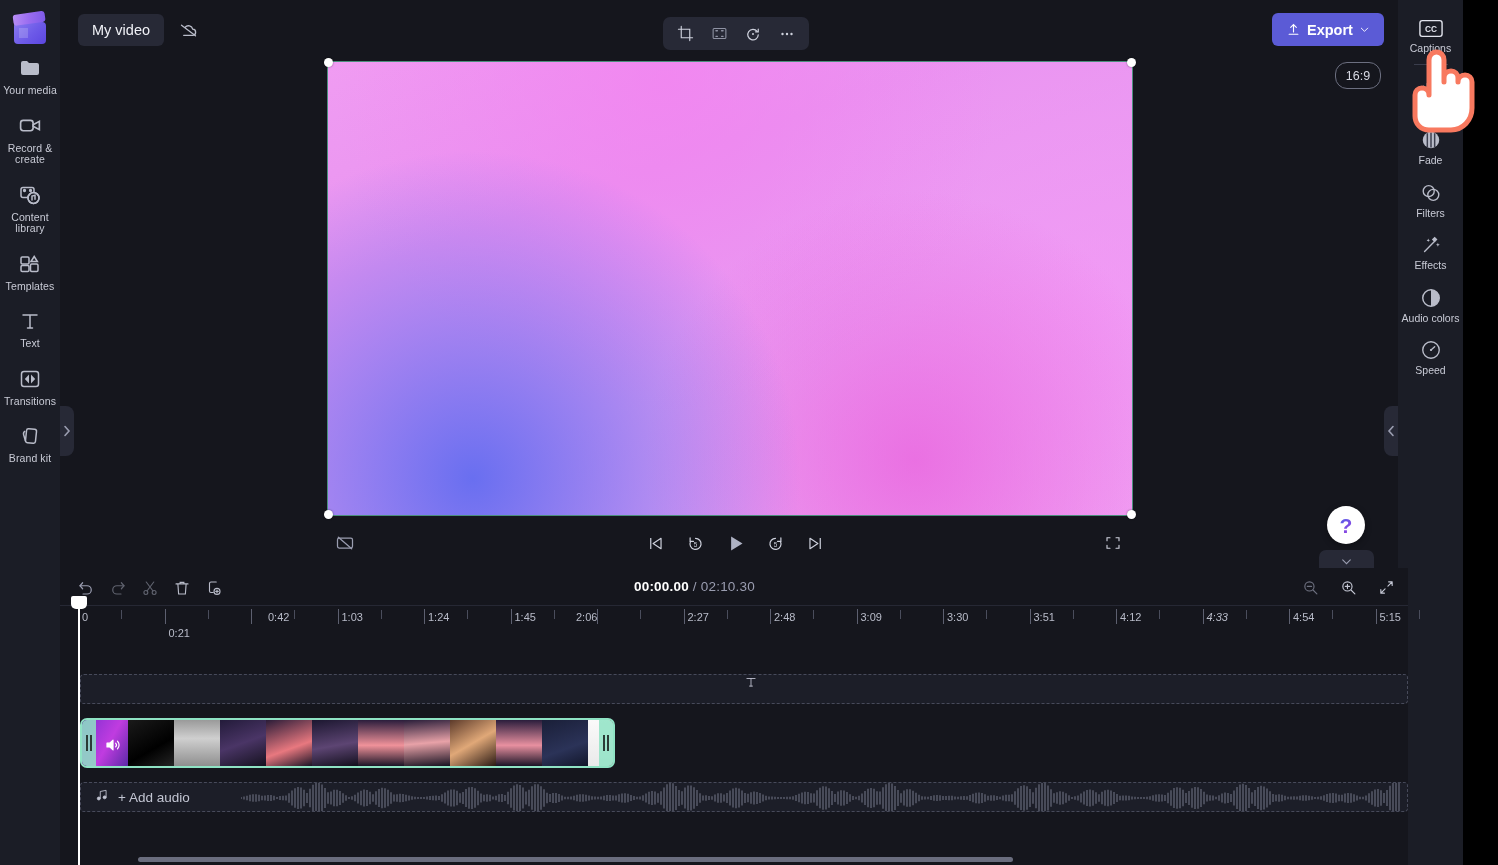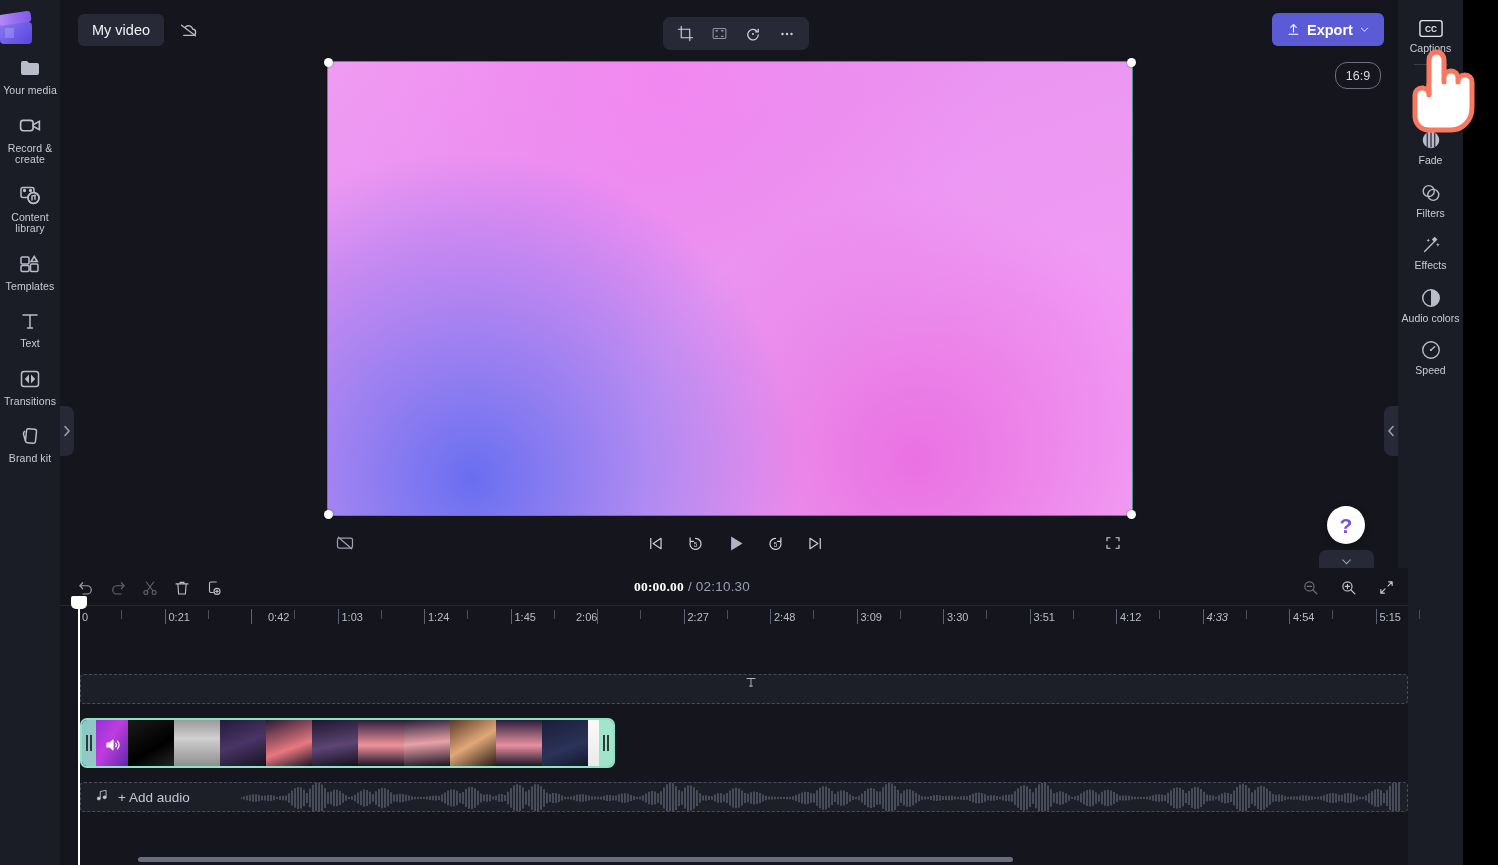--- a/index.html
+++ b/index.html
@@ -8,21 +8,21 @@
     background: #15161d;
     font-family: "Liberation Sans", sans-serif;
     overflow: hidden;
     color: #e8e9ef;
   }
   #app { position: relative; width: 1498px; height: 865px; }
 
   
   .left-rail {
     position: absolute; left: 0; top: 0; width: 60px; height: 865px;
-    background: #1b1d26; display: flex; flex-direction: column; align-items: flex-start;
+    background: #1b1d26; display: flex; flex-direction: column; align-items: center;
   }
   .logo { margin-top: 14px; width: 32px; height: 32px; position: relative; }
   .logo .board {
     position: absolute; left: 0; top: 8px; width: 32px; height: 22px; border-radius: 4px;
     background: linear-gradient(135deg,#8b7bf0 0%,#6d5ae8 55%,#5b46e0 100%);
   }
   .logo .clap {
     position: absolute; left: 0; top: 1px; width: 32px; height: 11px; border-radius: 3px;
     background: linear-gradient(100deg,#b88ef5 0%,#9a6cf0 50%,#7d5ae8 100%);
     transform: rotate(-8deg); transform-origin: left bottom;
@@ -155,21 +155,21 @@
   .cursor { position: absolute; left: 1403px; top: 44px; width: 78px; height: 92px; z-index: 50; pointer-events: none; }
 
   
   .timeline { position: absolute; left: 60px; top: 568px; width: 1348px; height: 297px; background: #15161d; }
   .tl-toolbar { position: absolute; left: 0; top: 0; width: 1348px; height: 38px; border-bottom: 1px solid #262834; }
   .tlt-btn { position: absolute; top: 9px; width: 24px; height: 21px; display: flex;
              align-items: center; justify-content: center; cursor: pointer; }
   .timecode {
     position: absolute; left: 574px; top: 11px; font-size: 13.5px; letter-spacing: 0.2px;
   }
-  .timecode .cur { color: #fff; font-weight: 700; font-family: Liberation Serif, serif; }
+  .timecode .cur { color: #fff; font-weight: 700; }
   .timecode .tot { color: #9a9db0; }
   .zoom-grp { position: absolute; left: 1238px; top: 9px; width: 100px; height: 21px; display: flex; justify-content: space-between; }
   .zg { width: 24px; height: 21px; display: flex; align-items: center; justify-content: center; cursor: pointer; }
 
   .ruler { position: absolute; left: 0; top: 38px; width: 1348px; height: 28px; }
   .tick-lbl { position: absolute; top: 5px; font-size: 11px; color: #b9bcc9; padding-left: 4px; }
   .tick-maj { position: absolute; top: 3px; width: 1px; height: 15px; background: #5d6070; }
   .tick-min { position: absolute; top: 4px; width: 1px; height: 9px; background: #4a4d5c; }
 
   .playhead { position: absolute; left: 18px; top: 37px; width: 2px; height: 260px; background: #fff; z-index: 20; }
@@ -566,21 +566,21 @@
               <path d="M4 20l6-6M4 20h5M4 20v-5M20 4l-6 6M20 4h-5M20 4v5"></path>
             </svg>
         </div>
       </div>
     </div>
 
     <div class="ruler" id="ruler">
         <div class="tick-lbl" style="left: 18px;">0</div>
         <div class="tick-min" style="left: 61.25px;"></div>
         <div class="tick-maj" style="left: 104.5px;"></div>
-        <div class="tick-lbl" style="left: 104.5px;">0:21</div>
+        <div class="tick-lbl" style="left: 104.5px; margin-top: 16px;">0:21</div>
         <div class="tick-min" style="left: 147.75px;"></div>
         <div class="tick-maj" style="left: 191px;"></div>
         <div class="tick-lbl" style="left: 204px;">0:42</div>
         <div class="tick-min" style="left: 234.25px;"></div>
         <div class="tick-maj" style="left: 277.5px;"></div>
         <div class="tick-lbl" style="left: 277.5px;">1:03</div>
         <div class="tick-min" style="left: 320.75px;"></div>
         <div class="tick-maj" style="left: 364px;"></div>
         <div class="tick-lbl" style="left: 364px;">1:24</div>
         <div class="tick-min" style="left: 407.25px;"></div>

